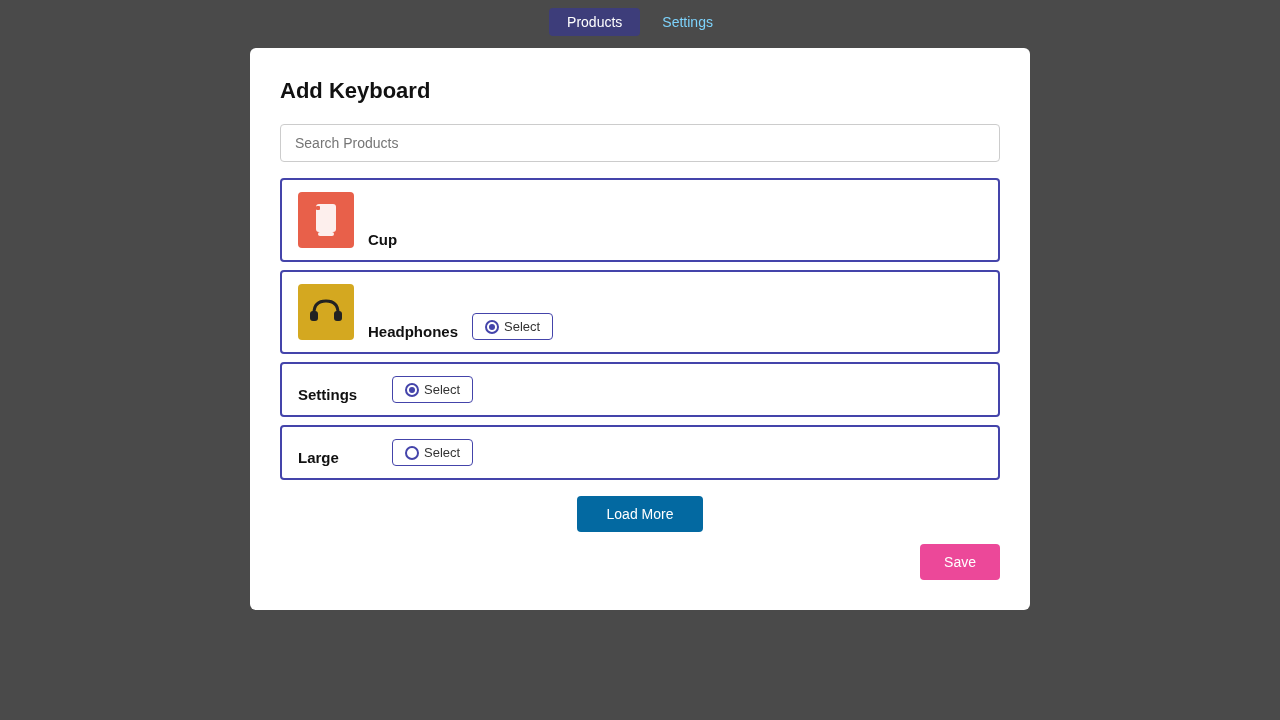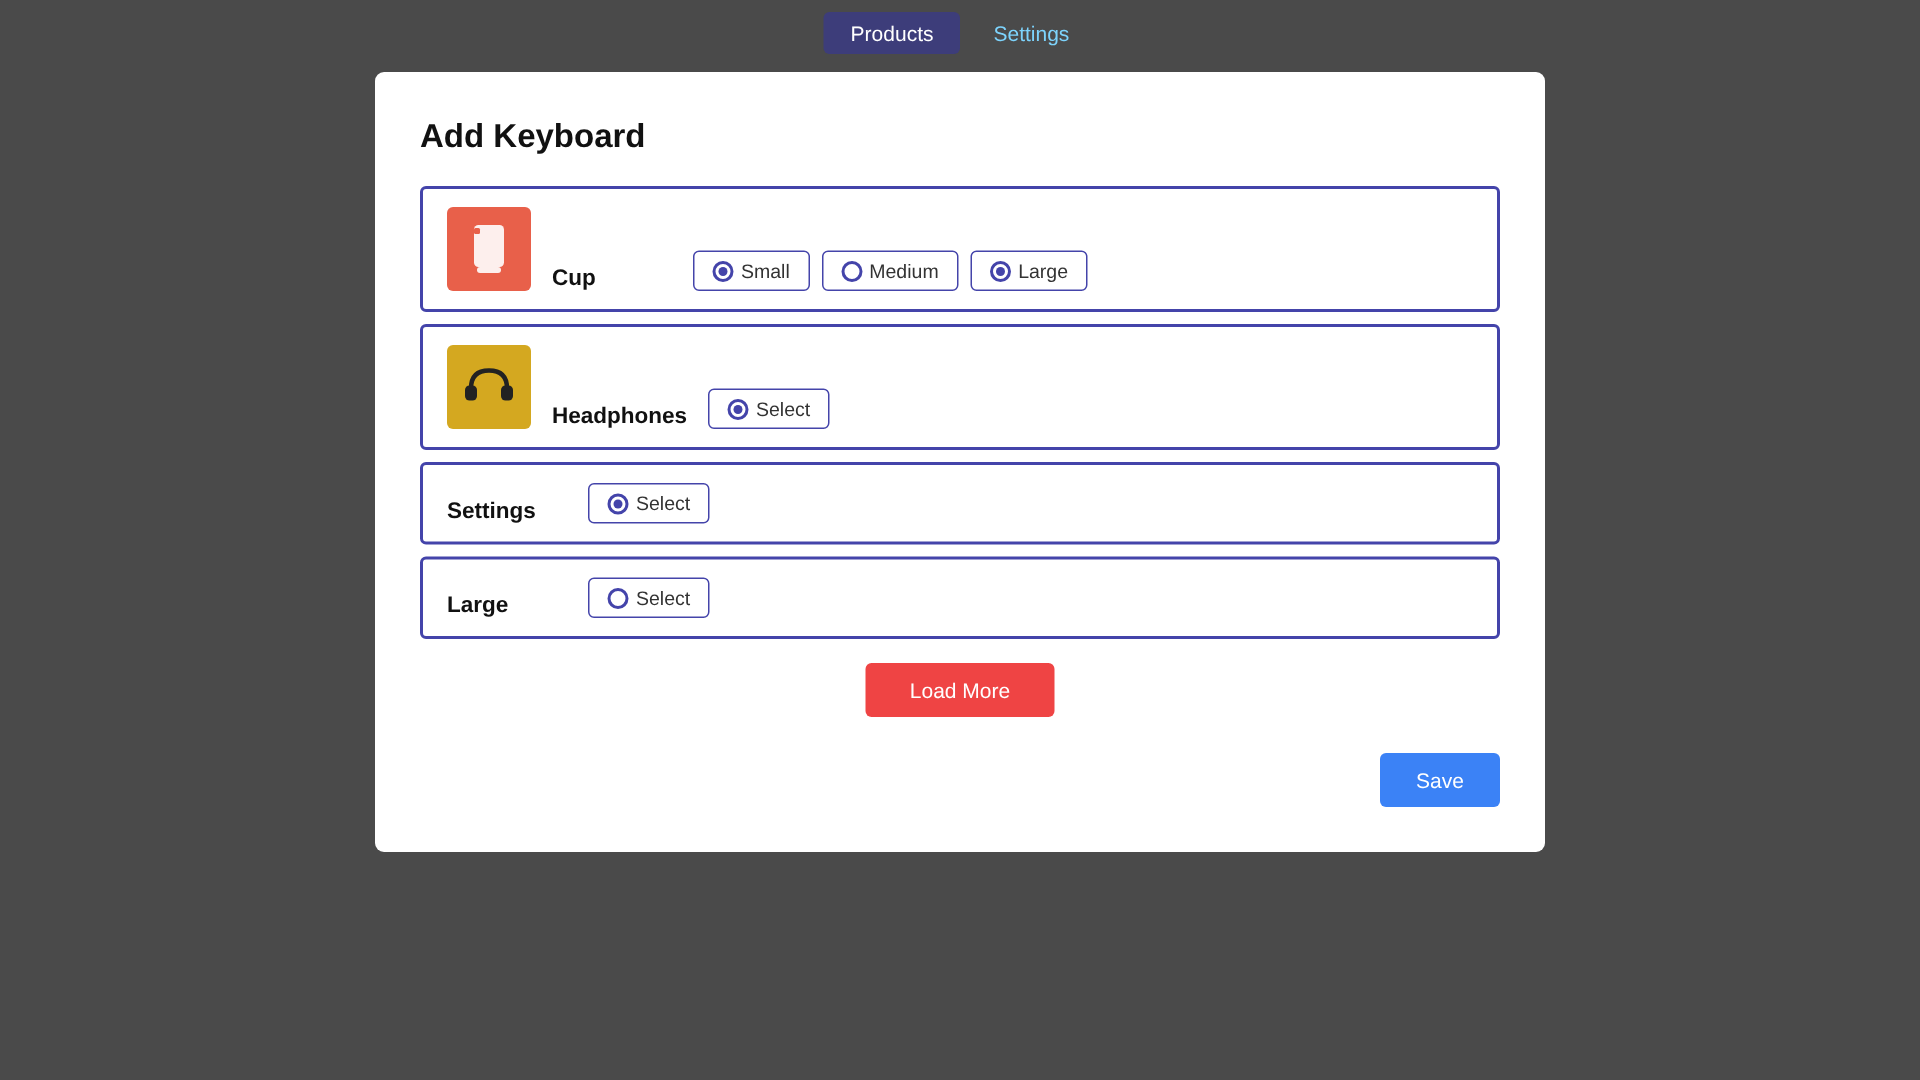--- a/index.html
+++ b/index.html
@@ -137,81 +137,68 @@
       content: '';
       width: 6px;
       height: 6px;
       border-radius: 50%;
       background: #4444aa;
     }
 
     
     .load-more-btn {
       display: block;
-      margin: 16px auto 24px;
+      margin: 16px auto 12px;
       padding: 10px 30px;
-      background-color: #ef4444;
+      background-color: #0369a1;
       color: white;
       border: none;
       border-radius: 4px;
       font-size: 14px;
       cursor: pointer;
       font-weight: 500;
     }
 
     .save-btn {
       display: block;
       margin-left: auto;
       margin-top: 10px;
       padding: 10px 24px;
-      background-color: #3b82f6;
+      background-color: #ec4899;
       color: white;
       border: none;
       border-radius: 4px;
       font-size: 14px;
       cursor: pointer;
       font-weight: 500;
     }
   </style>
 </head>
 <body>
 
 <div class="top-nav">
   <button class="nav-tab active">Products</button>
   <button class="nav-tab inactive">Settings</button>
 </div>
 
 <div class="modal">
   <h2 class="modal-title">Add Keyboard</h2>
 
+  <input class="search-input" type="text" placeholder="Search Products" style="">
 
   
   <div class="product-row">
     <div class="product-image cup-img">
       <svg width="32" height="40" viewBox="0 0 32 40">
         <rect x="6" y="4" width="20" height="28" rx="3" ry="3" fill="white" opacity="0.9"></rect>
         <rect x="8" y="32" width="16" height="4" rx="2" fill="white" opacity="0.9"></rect>
         <rect x="6" y="6" width="4" height="4" rx="1" fill="#e8604a"></rect>
       </svg>
     </div>
     <span class="product-name">Cup</span>
-    <div class="product-options">
-      <label class="radio-option">
-        <span class="radio-circle filled"></span>
-        <span>Small</span>
-      </label>
-      <label class="radio-option">
-        <span class="radio-circle"></span>
-        <span>Medium</span>
-      </label>
-      <label class="radio-option">
-        <span class="radio-circle filled"></span>
-        <span>Large</span>
-      </label>
-    </div>
   </div>
 
   
   <div class="product-row">
     <div class="product-image headphones-img">
       <svg width="38" height="38" viewBox="0 0 38 38">
 
         <path d="M7 20 Q7 8 19 8 Q31 8 31 20" stroke="#222" stroke-width="3" fill="none"></path>
 
         <rect x="3" y="18" width="8" height="10" rx="3" fill="#222"></rect>

